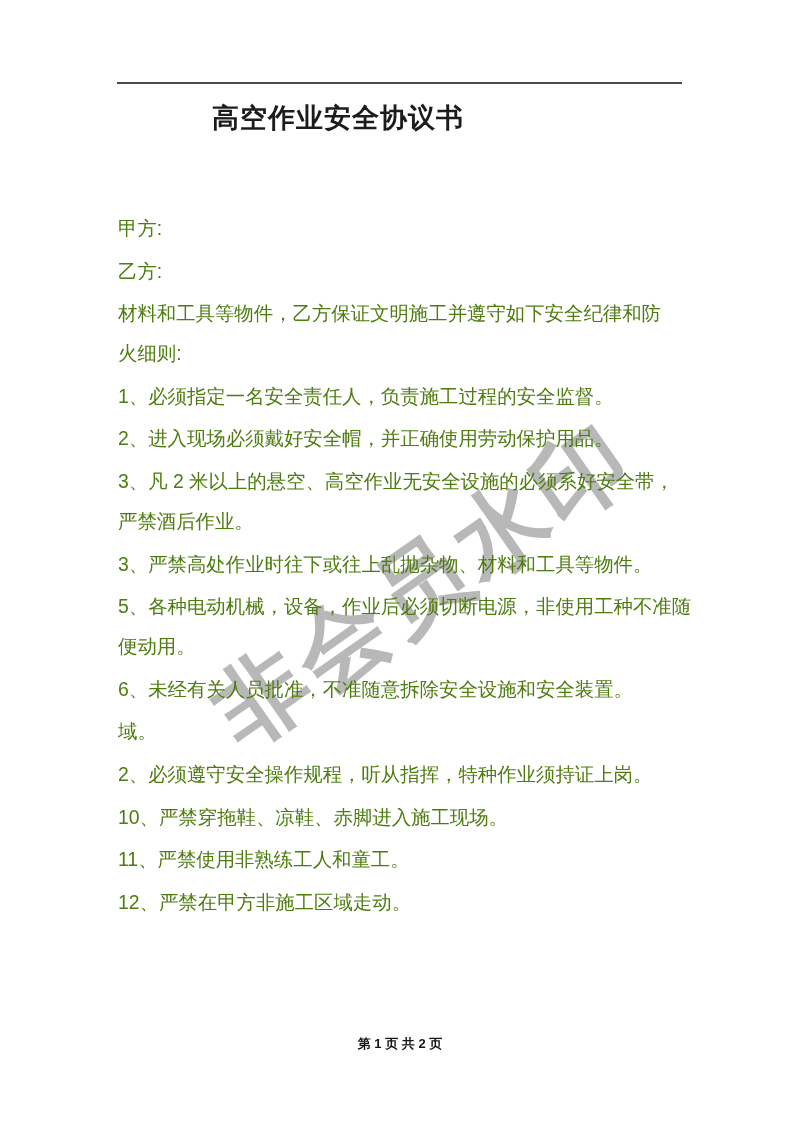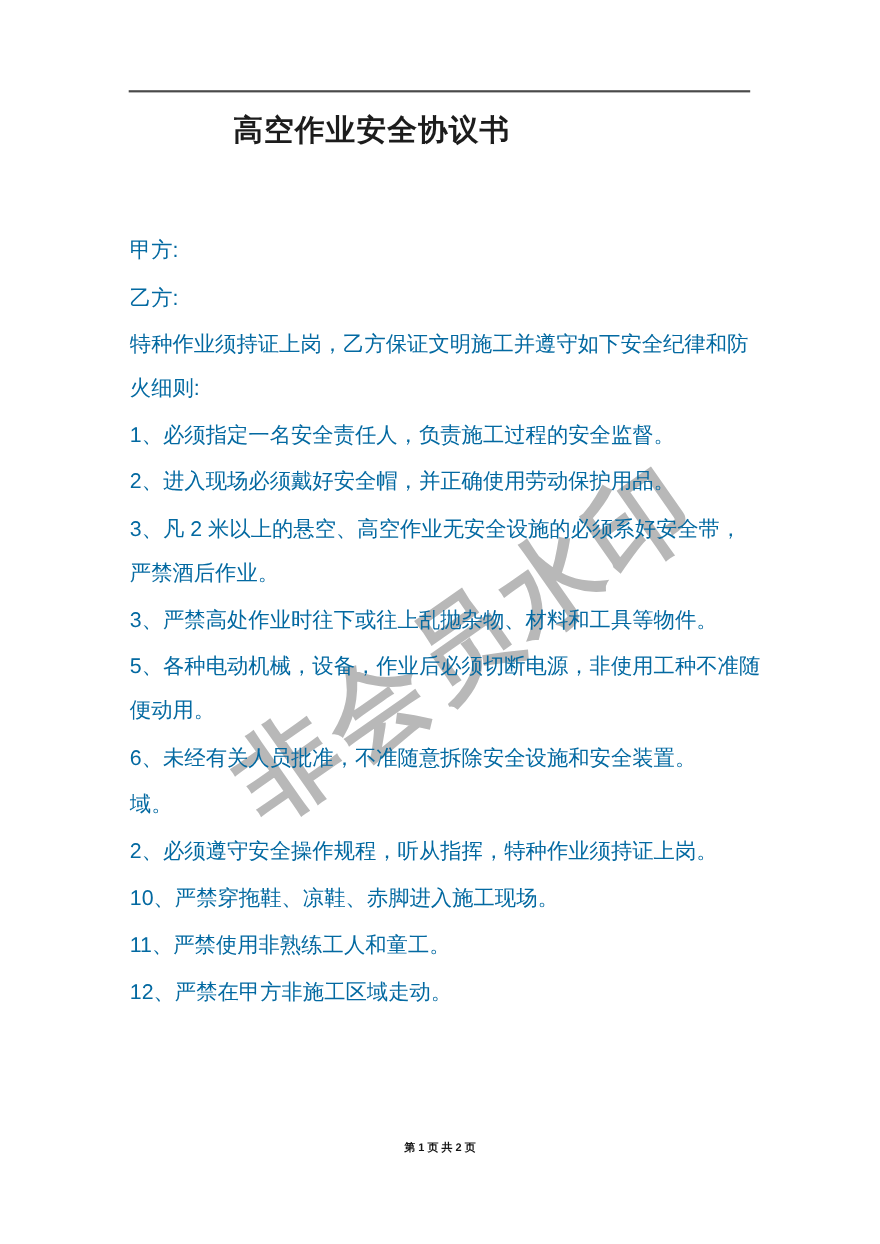--- a/index.html
+++ b/index.html
@@ -49,37 +49,37 @@
     white-space: nowrap;
     z-index: 0;
     user-select: none;
   }
   .doc-body {
     position: absolute;
     left: 118px;
     top: 208px;
     width: 580px;
     z-index: 1;
-    color: #0369a1;
+    color: #4d7c0f;
     font-size: 19.4px;
   }
   .para {
     margin: 0 0 2.6px 0;
   }
   .line {
     line-height: 40px;
     white-space: pre;
   }
   .page-footer {
     position: absolute;
     left: 0;
     top: 1033px;
     width: 800px;
     text-align: center;
-    font-size: 10px;
+    font-size: 13px;
     line-height: 22px;
     font-weight: bold;
     color: #151515;
     z-index: 1;
   }
 </style>
 </head>
 <body>
 
 <div class="page">
@@ -91,21 +91,21 @@
   <div class="watermark" style="color: rgb(184, 184, 184);">非会员水印</div>
 
   <div class="doc-body">
     <div class="para">
       <div class="line">甲方:</div>
     </div>
     <div class="para">
       <div class="line">乙方:</div>
     </div>
     <div class="para">
-      <div class="line">特种作业须持证上岗，乙方保证文明施工并遵守如下安全纪律和防</div>
+      <div class="line">材料和工具等物件，乙方保证文明施工并遵守如下安全纪律和防</div>
       <div class="line">火细则:</div>
     </div>
     <div class="para">
       <div class="line">1、必须指定一名安全责任人，负责施工过程的安全监督。</div>
     </div>
     <div class="para">
       <div class="line">2、进入现场必须戴好安全帽，并正确使用劳动保护用品。</div>
     </div>
     <div class="para">
       <div class="line">3、凡 2 米以上的悬空、高空作业无安全设施的必须系好安全带，</div>

